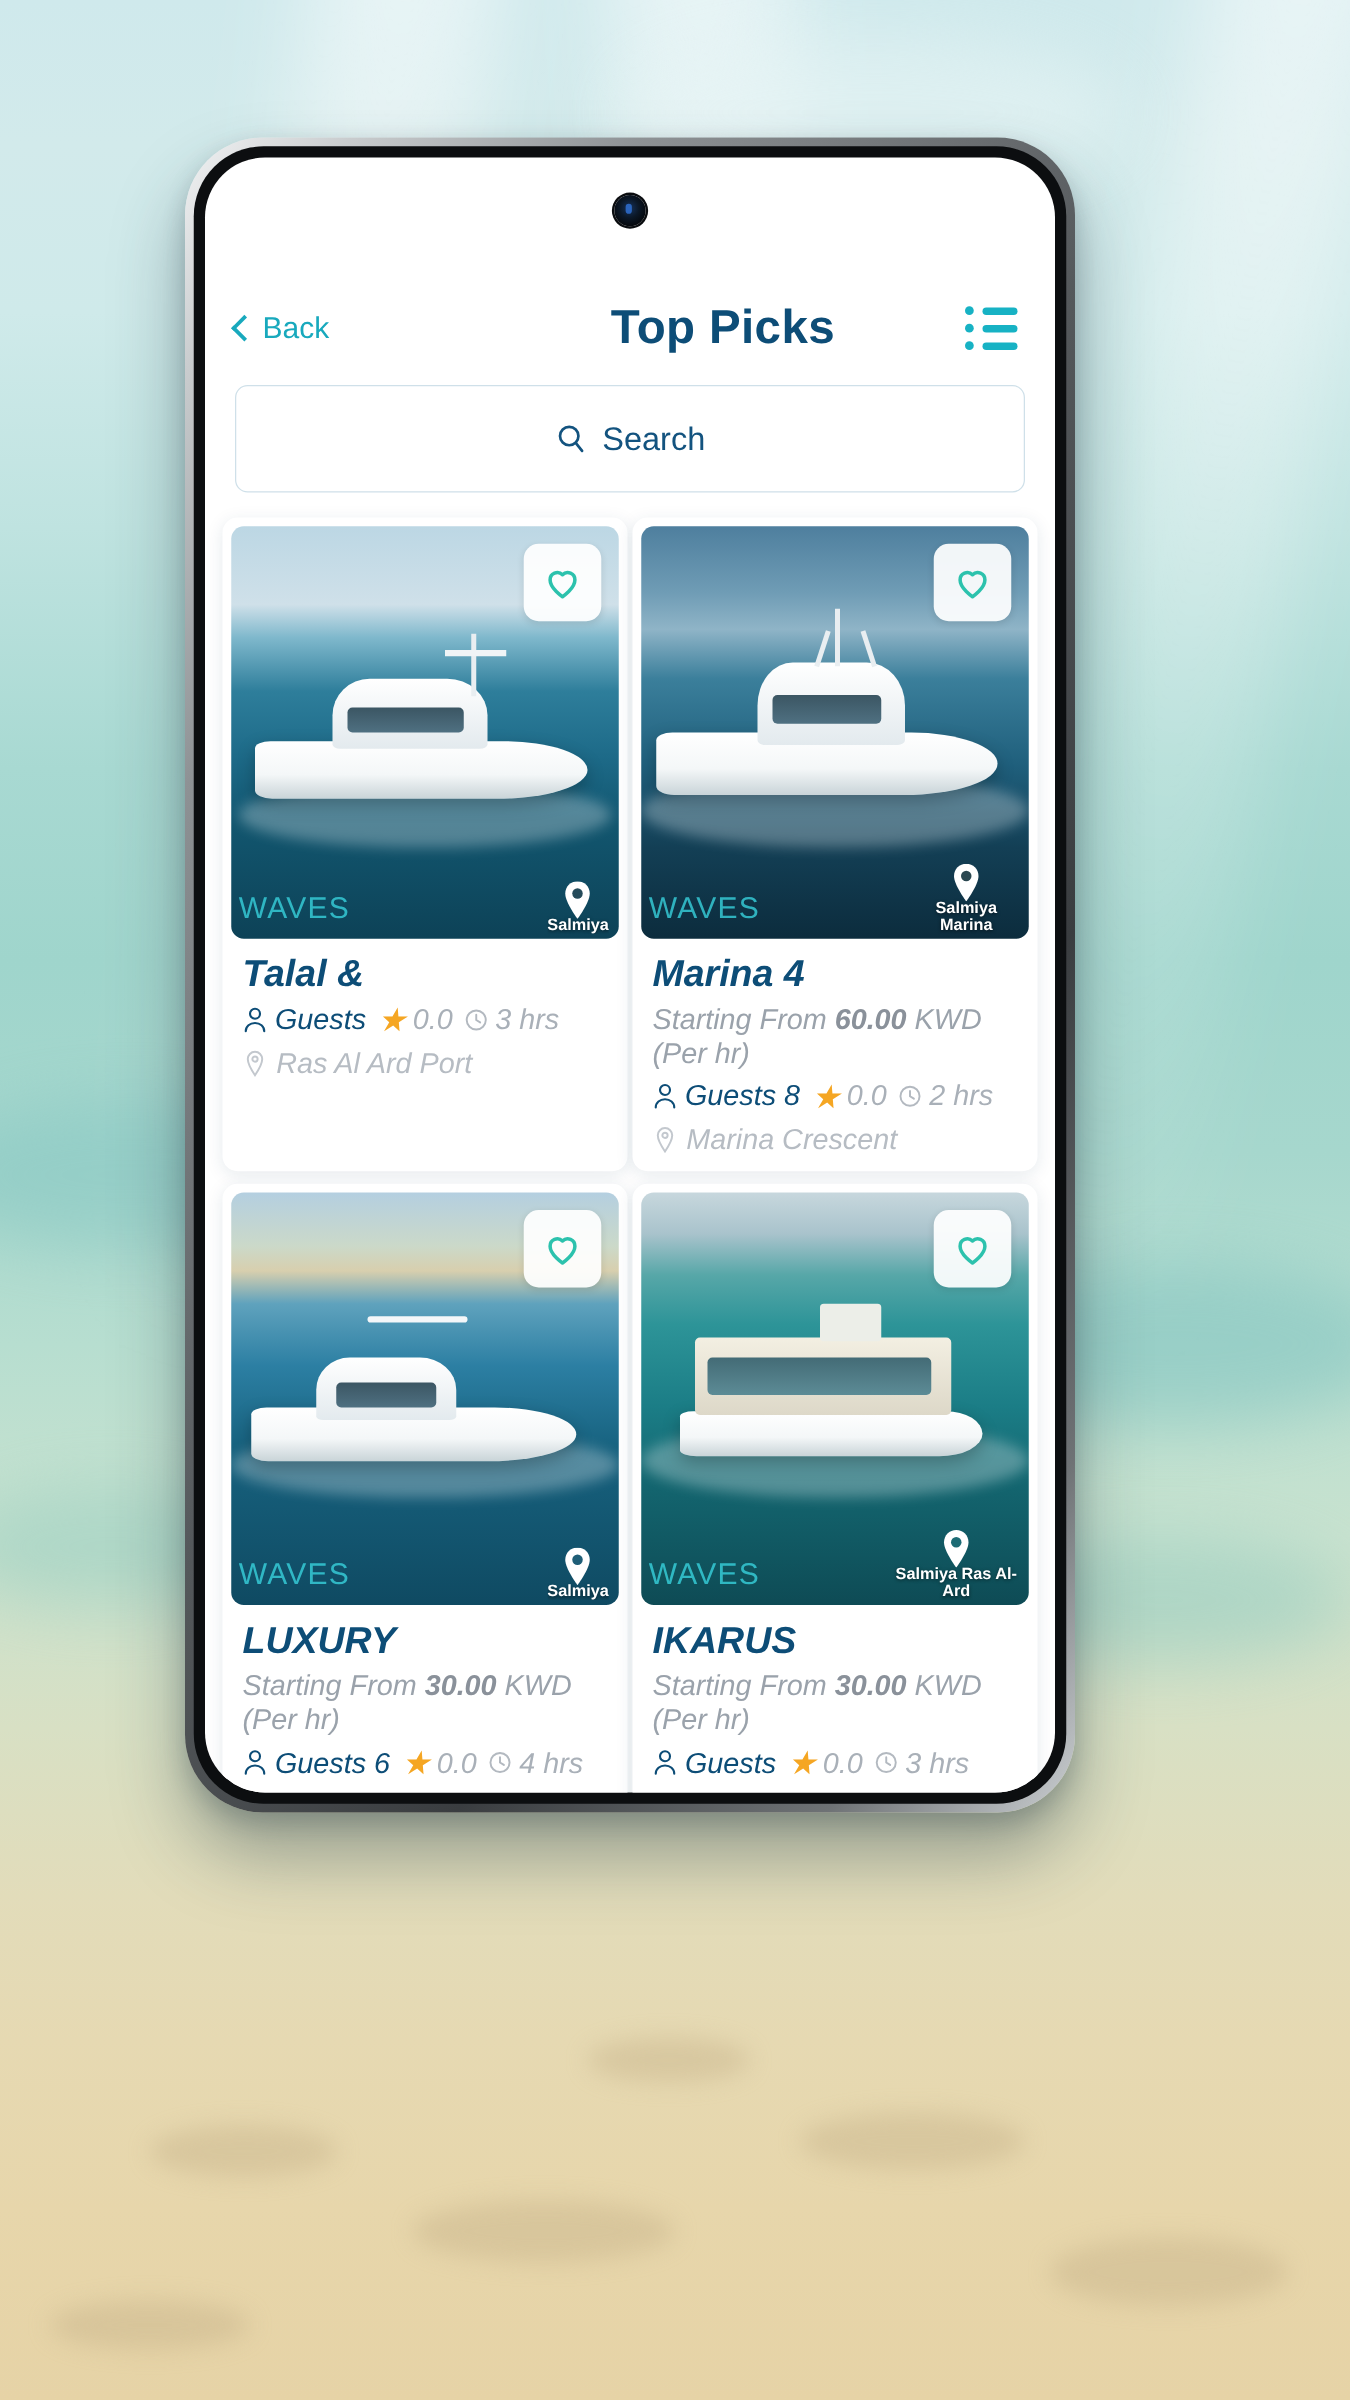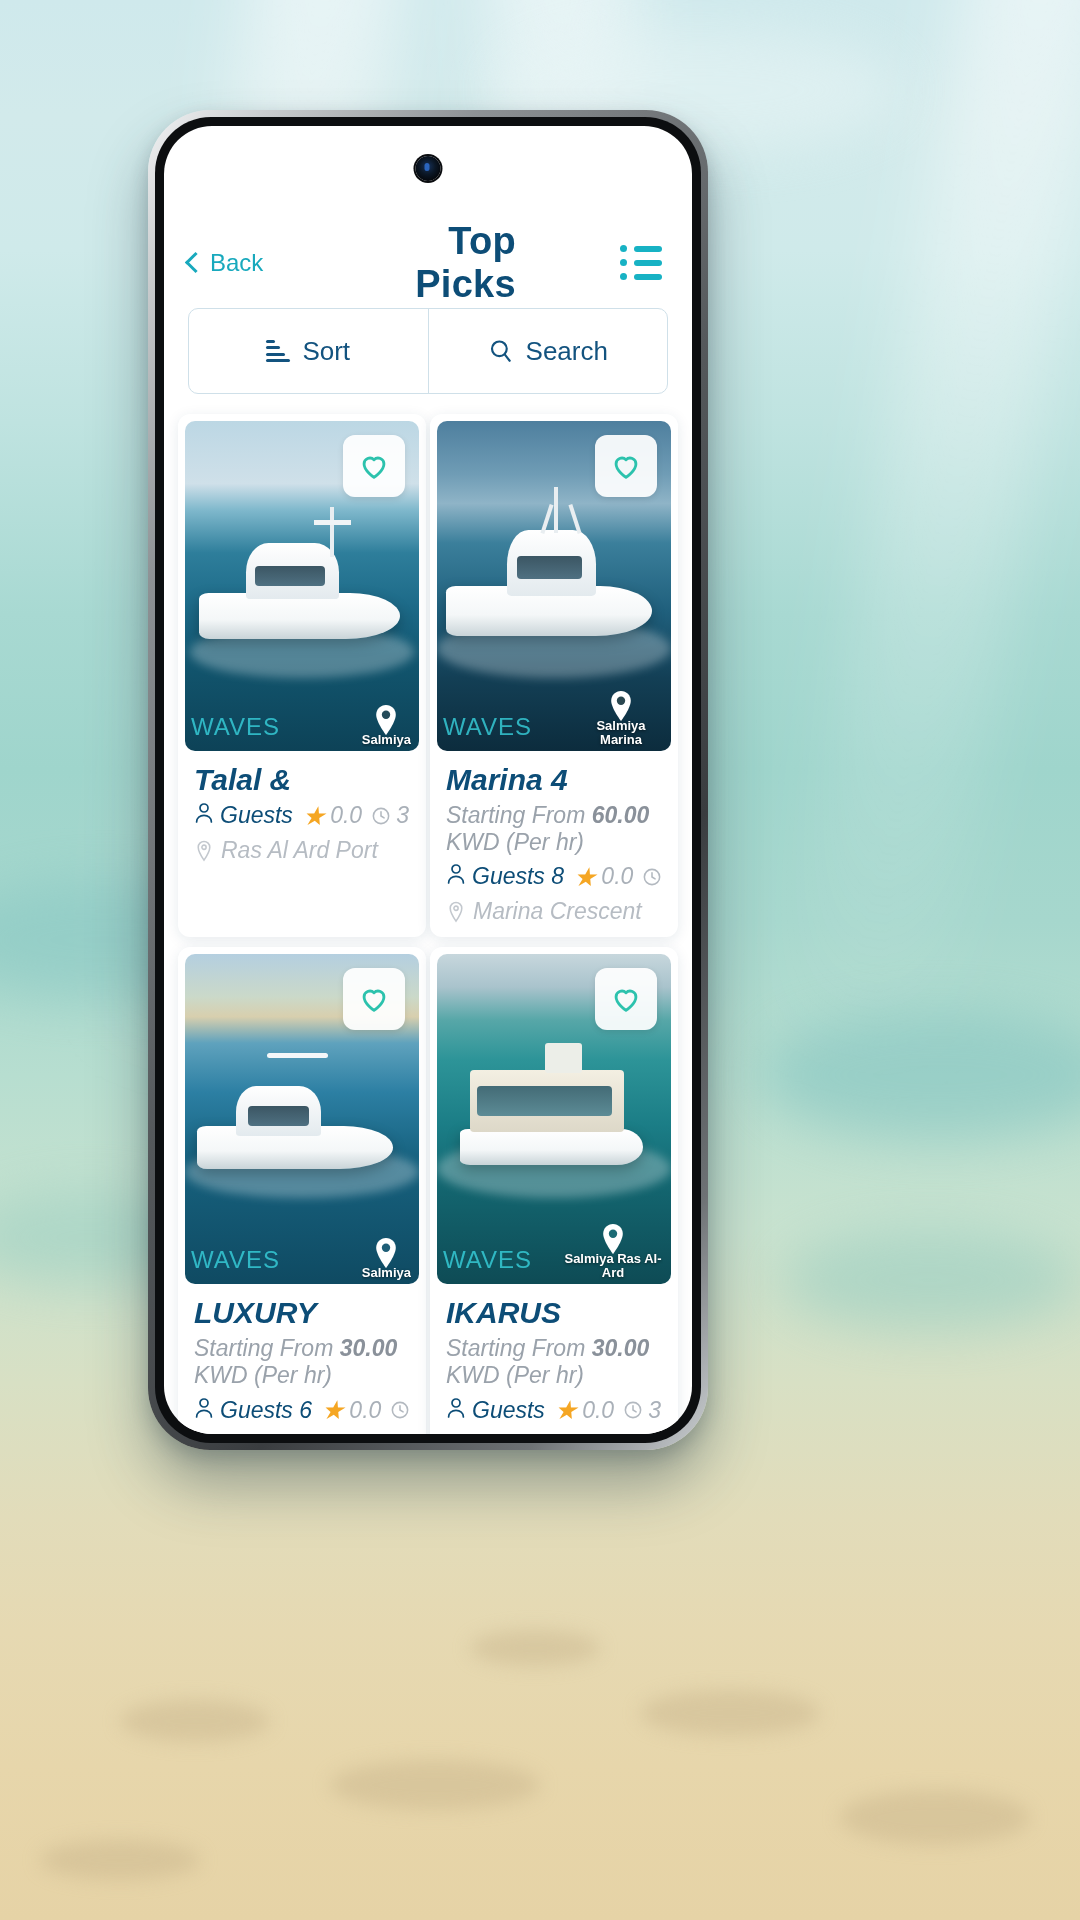--- a/index.html
+++ b/index.html
@@ -53,21 +53,21 @@
     border-radius: 50%;
     background: rgba(196,176,134,.40);
     filter: blur(9px);
   }
 
   
   #phone {
     position: absolute;
     left: 148px;
     top: 110px;
-    width: 560px;
+    width: 712px;
     height: 1340px;
     border-radius: 62px;
     background: linear-gradient(125deg,#f2f3f4 0%,#c9ccce 8%,#8e9295 22%,#55595c 48%,#3a3d40 70%,#6e7275 88%,#cbcfd2 100%);
     padding: 7px;
     box-shadow: 0 34px 58px rgba(40,60,70,.40), 0 8px 18px rgba(40,60,70,.22);
   }
   #phone-inner {
     width: 100%;
     height: 100%;
     border-radius: 56px;
@@ -321,21 +321,21 @@
   .meta-row {
     display: flex;
     align-items: center;
     gap: 9px;
     white-space: nowrap;
     overflow: hidden;
     margin-bottom: 8px;
   }
   .meta-guests {
     display: flex;
-    align-items: flex-start;
+    align-items: center;
     gap: 6px;
     color: #0d4d77;
     font-size: 23px;
   }
   .meta-rate, .meta-hrs {
     display: flex;
     align-items: center;
     gap: 5px;
     color: #a9b0b8;
     font-size: 23px;
@@ -398,31 +398,20 @@
                   <span class="menu-dot"></span>
                   <span class="menu-line"></span>
                 </div>
             </div>
           </div>
         </div>
 
         <div class="tool-bar">
           <div class="tool-item">
             <span class="tool-ico">
-              <span class="sort-ico">
-                  <div></div>
-                  <div></div>
-                  <div></div>
-                  <div></div>
-                </span>
-            </span>
-            <span>Sort</span>
-          </div>
-          <div class="tool-item">
-            <span class="tool-ico">
               <svg width="26" height="26" viewBox="0 0 24 24" fill="none" stroke="#13537f" stroke-width="2">
                 <circle cx="10.5" cy="10" r="6.8"></circle>
                 <line x1="15.6" y1="15.4" x2="20" y2="21" stroke-linecap="round"></line>
               </svg>
             </span>
             <span>Search</span>
           </div>
         </div>
 
         <div class="card-grid">

